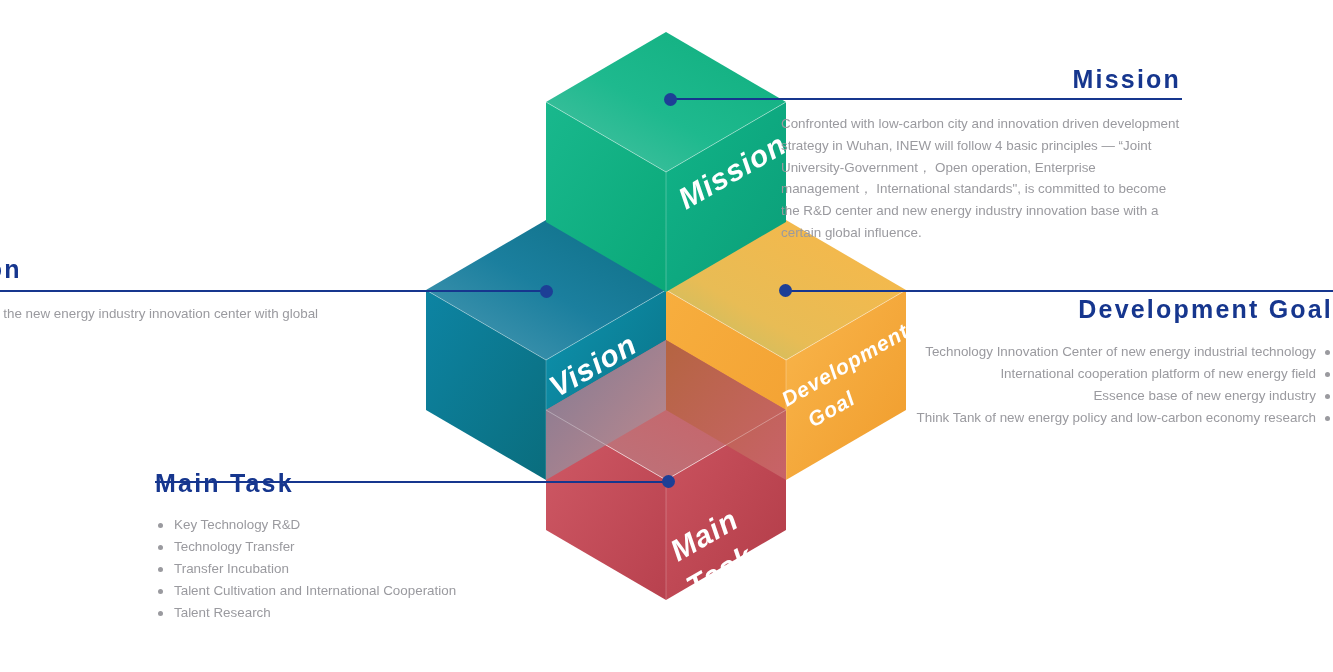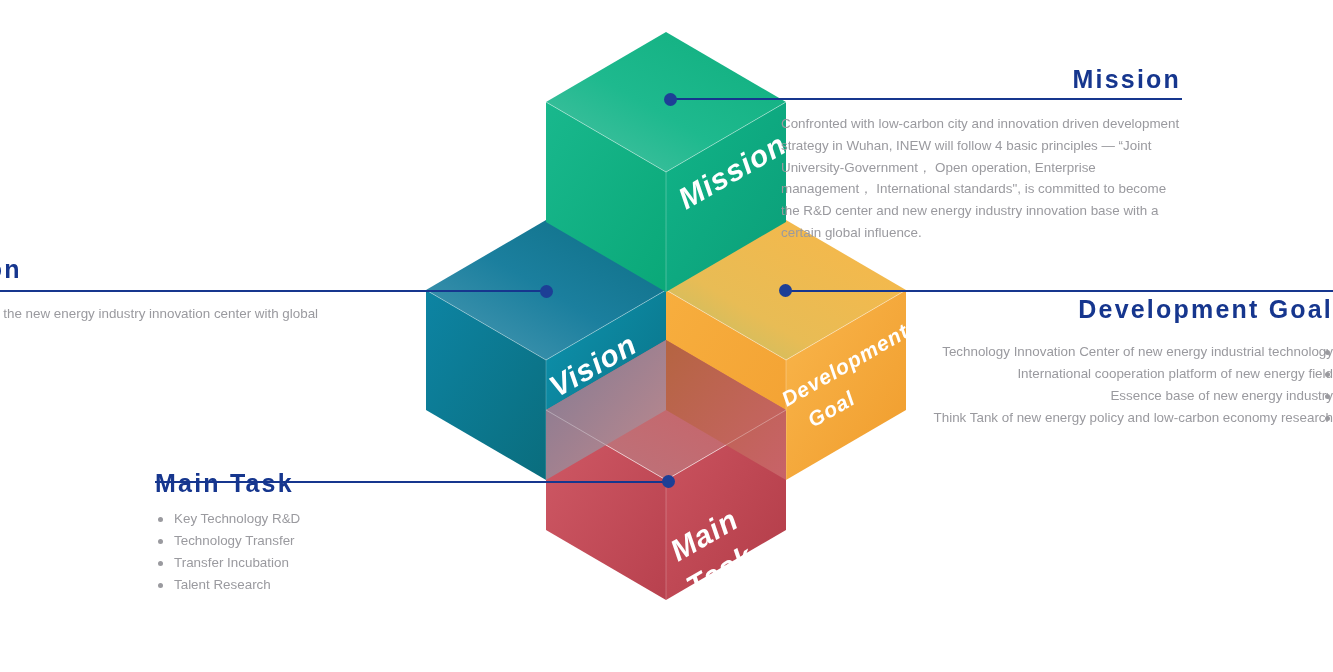--- a/index.html
+++ b/index.html
@@ -57,42 +57,42 @@
     position:relative;
   }
   
   .bul-left li{padding-left:19px;}
   .bul-left li:before{
     content:"";position:absolute;left:3px;top:9px;
     width:5px;height:5px;border-radius:50%;background:#9a9a9f;
   }
   
   .bul-right{text-align:right;}
-  .bul-right li{}
+  .bul-right li{padding-right:17px;}
   .bul-right li:after{
     content:"";position:absolute;right:3px;top:9px;
     width:5px;height:5px;border-radius:50%;background:#9a9a9f;
   }
 
   
   #panel-mission{left:781px;top:66px;width:400px;}
   #panel-mission h2{text-align:right;}
   #panel-mission .body-text{text-align:left;margin-top:21px;}
 
   #panel-vision{left:-66px;top:256px;width:400px;}
   #panel-vision h2{text-align:left;}
   #panel-vision .body-text{text-align:left;margin-top:21px;width:400px;}
 
   #panel-devgoal{left:903px;top:256px;width:430px;}
   #panel-devgoal h2{text-align:right;margin-top:40px;}
   #panel-devgoal .bullets{margin-top:19px;}
 
   #panel-maintask{left:155px;top:470px;width:420px;}
   #panel-maintask h2{text-align:left;}
-  #panel-maintask .bullets{margin-top:12px;}
+  #panel-maintask .bullets{margin-top:18px;}
 </style>
 </head>
 <body>
 
 <div id="stage">
 
   <svg id="cubes" viewBox="0 0 1333 672">
     <defs>
 
       <linearGradient id="g-mis-top" x1="0" y1="1" x2="1" y2="0">
@@ -270,17 +270,18 @@
       <li>Think Tank of new energy policy and low-carbon economy research</li>
     </ul>
   </div>
 
   <div class="panel" id="panel-maintask">
     <h2>Main Task</h2>
     <ul class="bullets bul-left">
       <li>Key Technology R&amp;D</li>
       <li>Technology Transfer</li>
       <li>Transfer Incubation</li>
+      <li>Talent Cultivation and International Cooperation</li>
       <li>Talent Research</li>
     </ul>
   </div>
 
 </div>
 
 </body></html>

